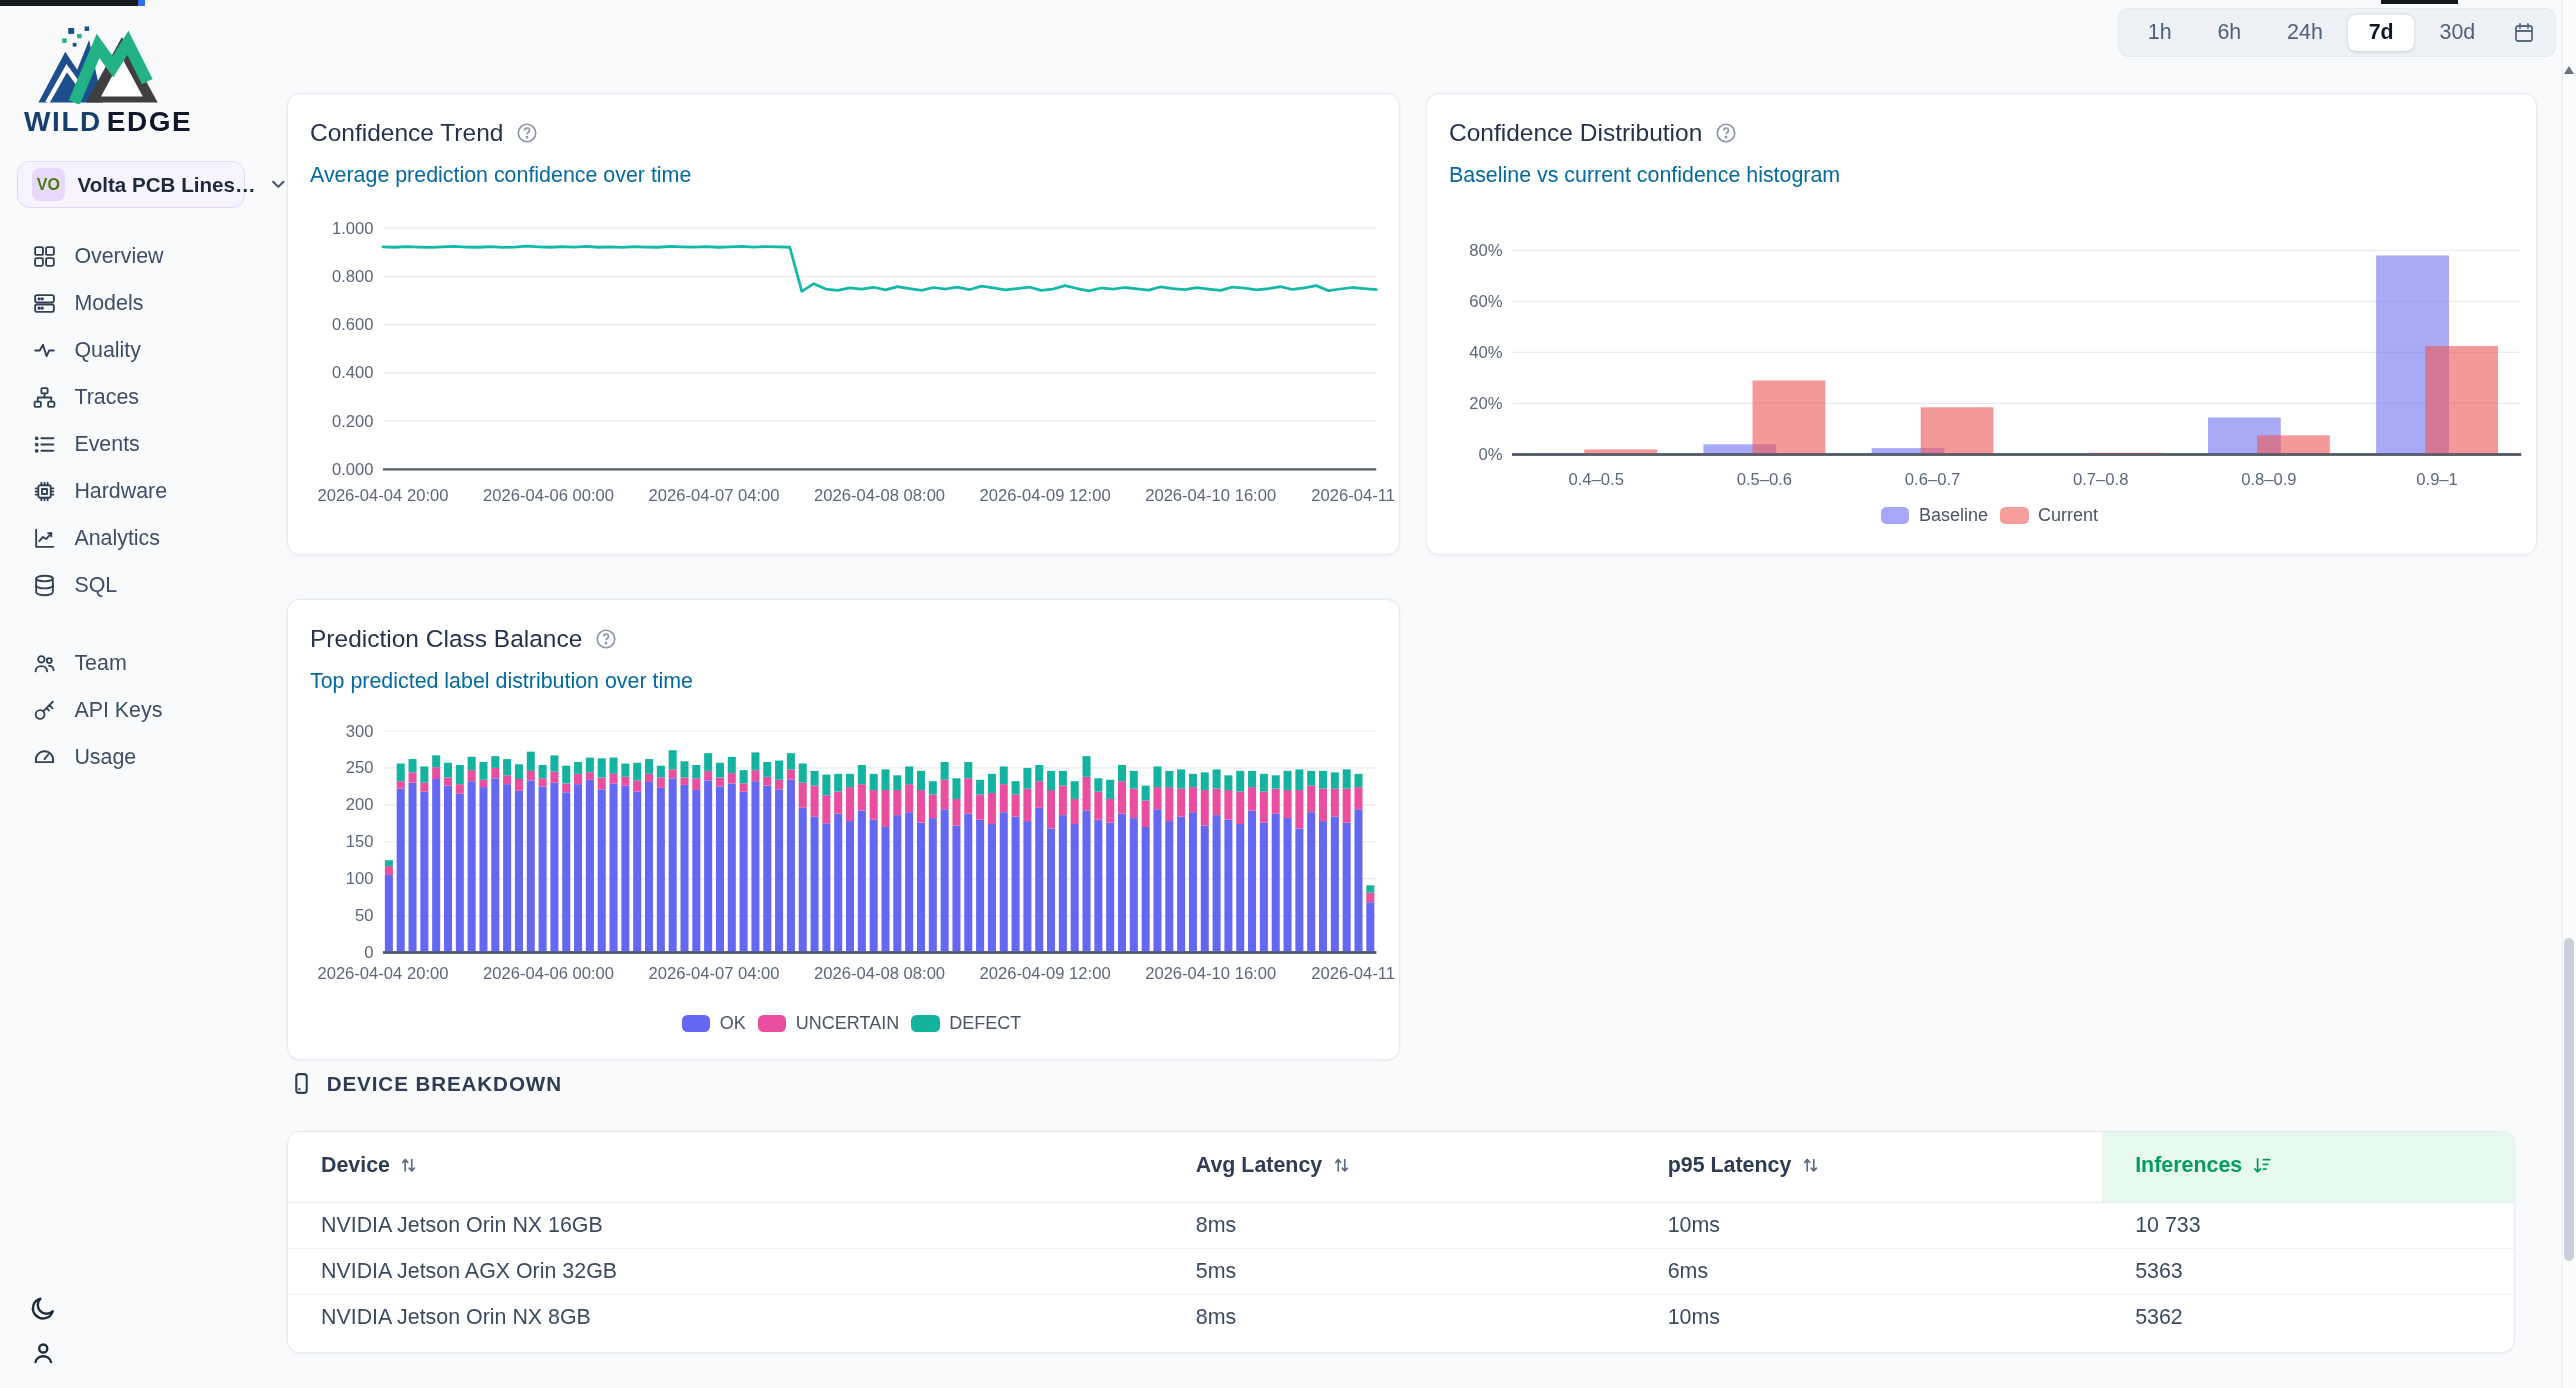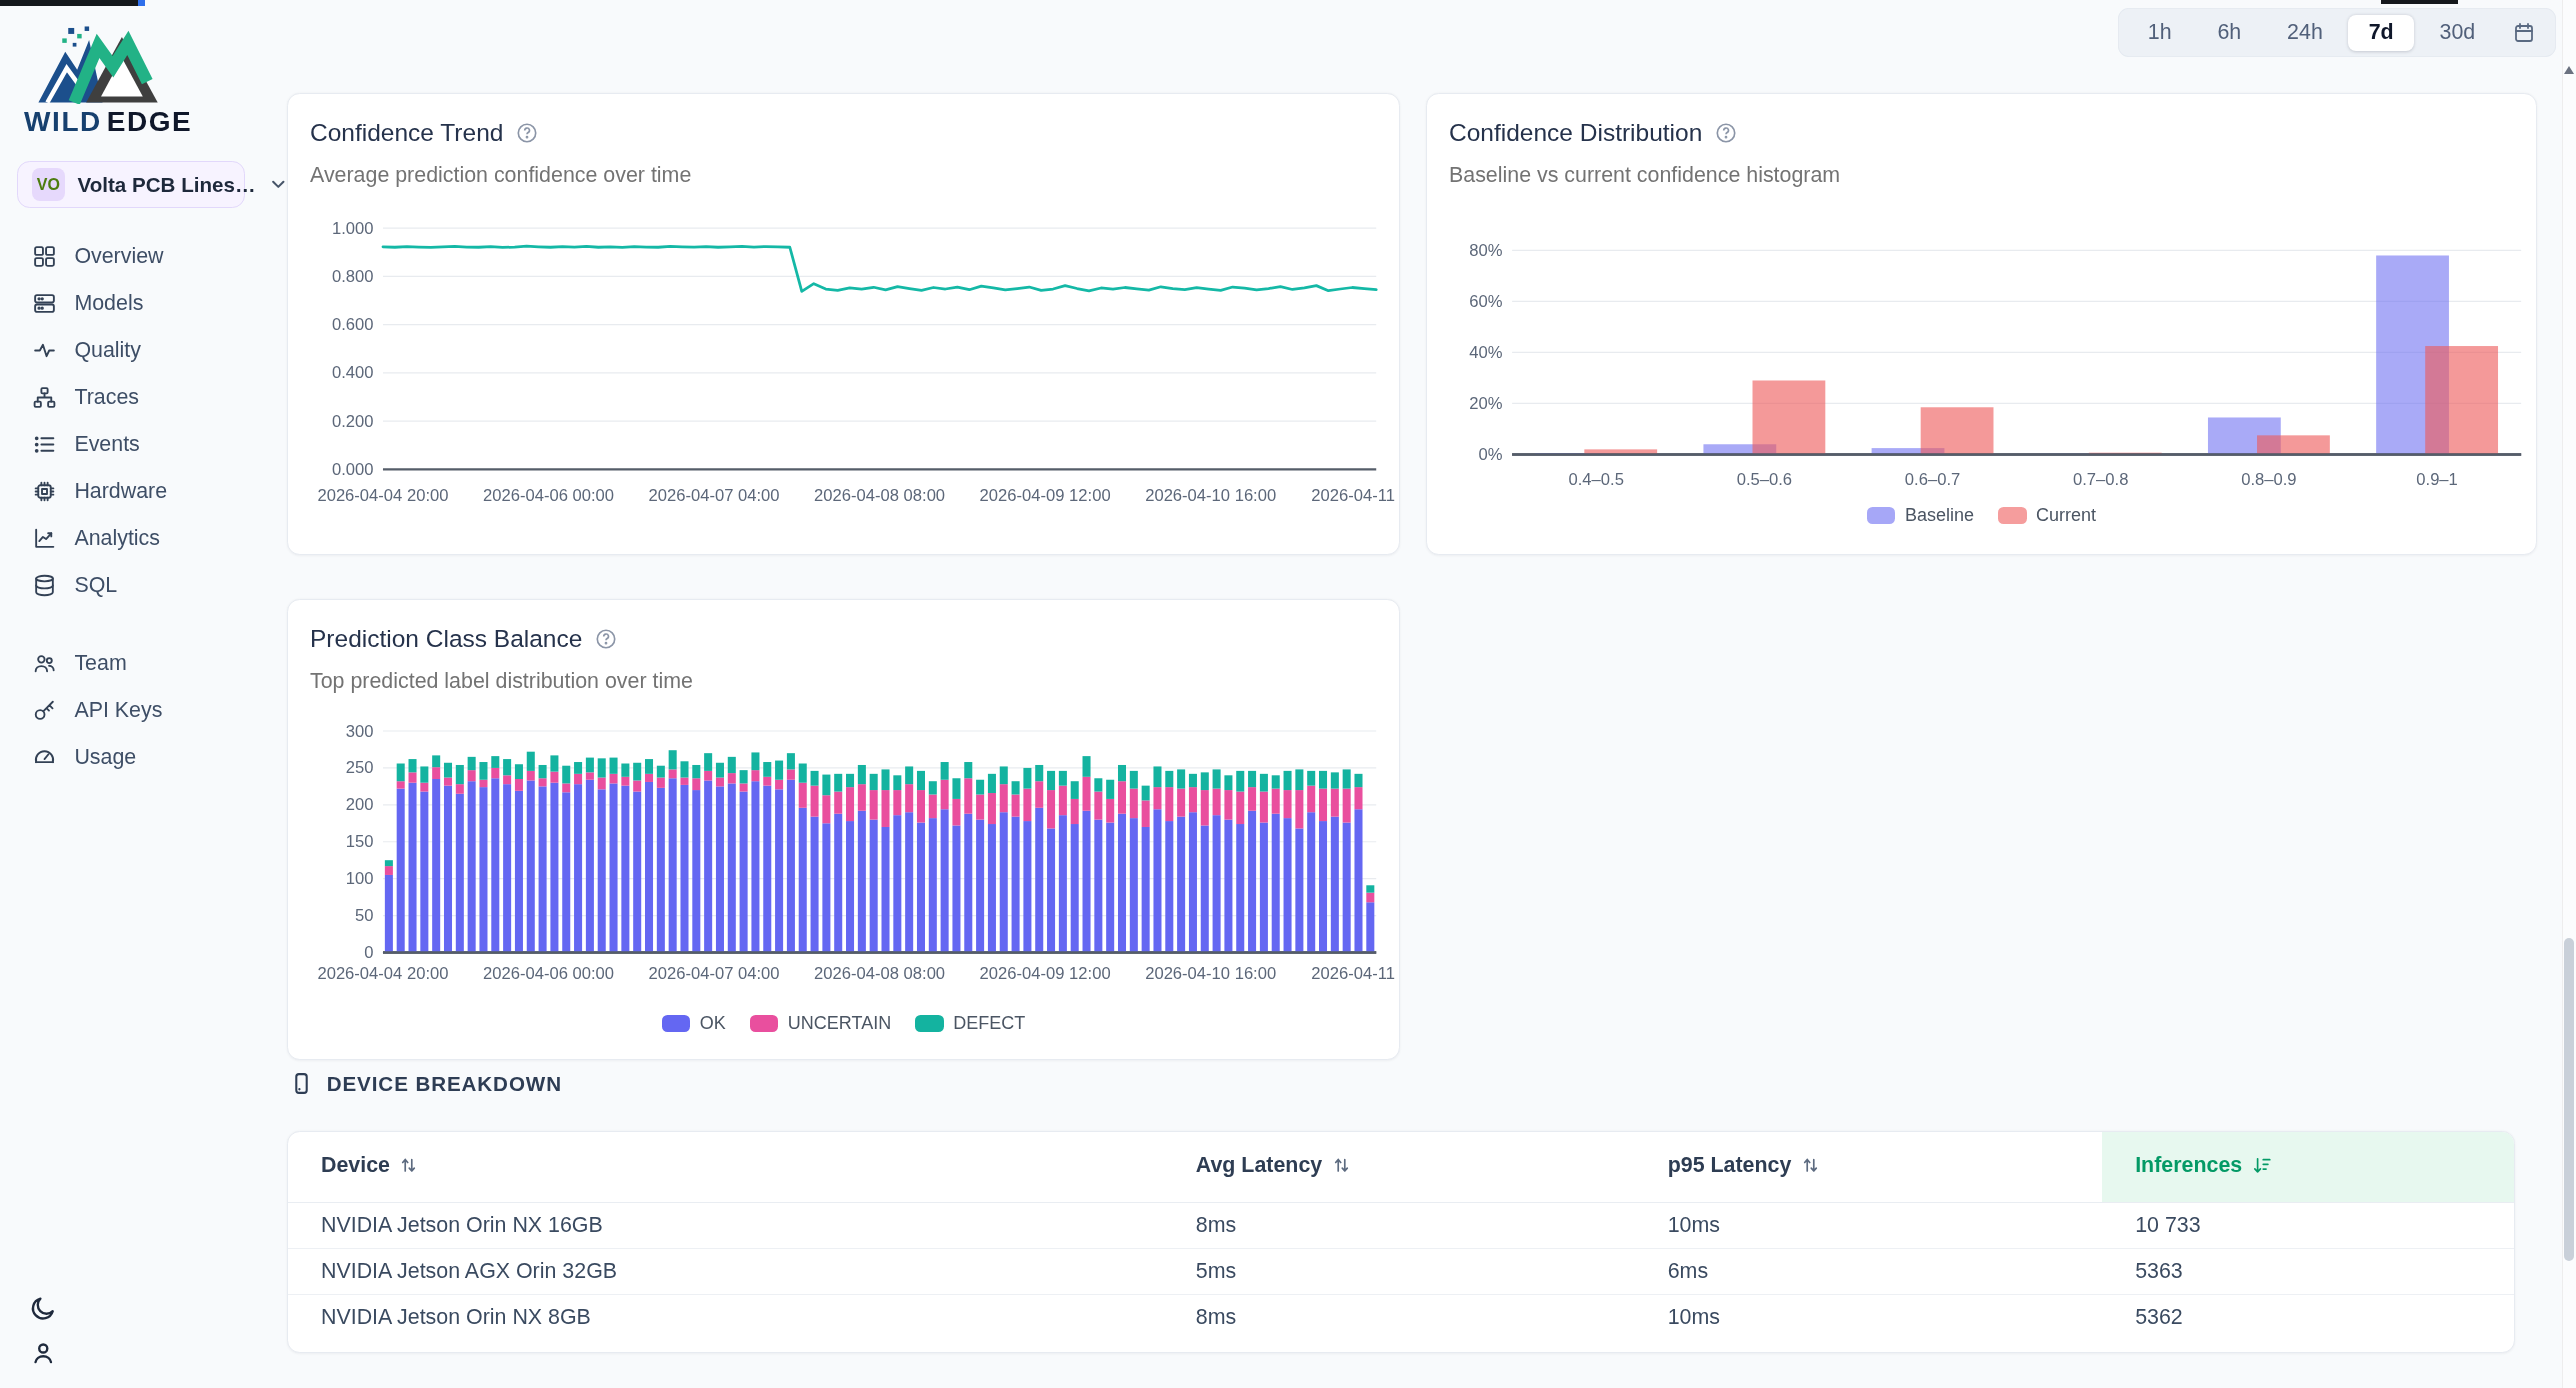--- a/index.html
+++ b/index.html
@@ -44,24 +44,24 @@
   .cal-btn{border:none;background:transparent;cursor:pointer;color:#5a6a82;height:36px;display:flex;
            align-items:center;padding:0 11px;}
 
   
   .card{position:absolute;background:#ffffff;border:1.6px solid #e7ebf1;border-radius:12.7px;
         box-shadow:0 0.8px 2.4px rgba(16,24,40,.05);}
   .card-head{position:absolute;left:22px;top:25px;}
   .title-row{display:flex;align-items:center;gap:12.7px;}
   .title-row h2{margin:0;font-size:24.5px;font-weight:500;color:#25324b;text-align:center;}
   .help{display:flex;color:#8b95a7;cursor:pointer;}
-  .card-sub{margin:16px 0 0 0;font-size:21.4px;color:#737373;}
+  .card-sub{margin:16px 0 0 0;font-size:21.4px;color:#0369a1;}
   .chart-slot{position:absolute;left:20.6px;top:116px;}
-  .legend{position:absolute;left:0;top:411px;width:100%;display:flex;justify-content:center;
-          align-items:center;gap:24px;font-size:18px;color:#4b5563;}
+  .legend{position:absolute;left:8px;top:411px;width:100%;display:flex;justify-content:center;
+          align-items:center;gap:12px;font-size:18px;color:#4b5563;}
   .legend .item{display:flex;align-items:center;gap:9.5px;}
   .legend .sw{width:28.5px;height:17.4px;border-radius:5.5px;display:inline-block;}
 
   
   .section-label{position:absolute;left:289px;top:1071px;display:flex;align-items:center;gap:12.7px;
                  font-size:20.6px;font-weight:700;letter-spacing:0.9px;color:#2e3d54;}
   .section-label svg{color:#2e3d54;}
 
   .table-card{overflow:hidden;}
   table{width:100%;border-collapse:collapse;table-layout:fixed;}

